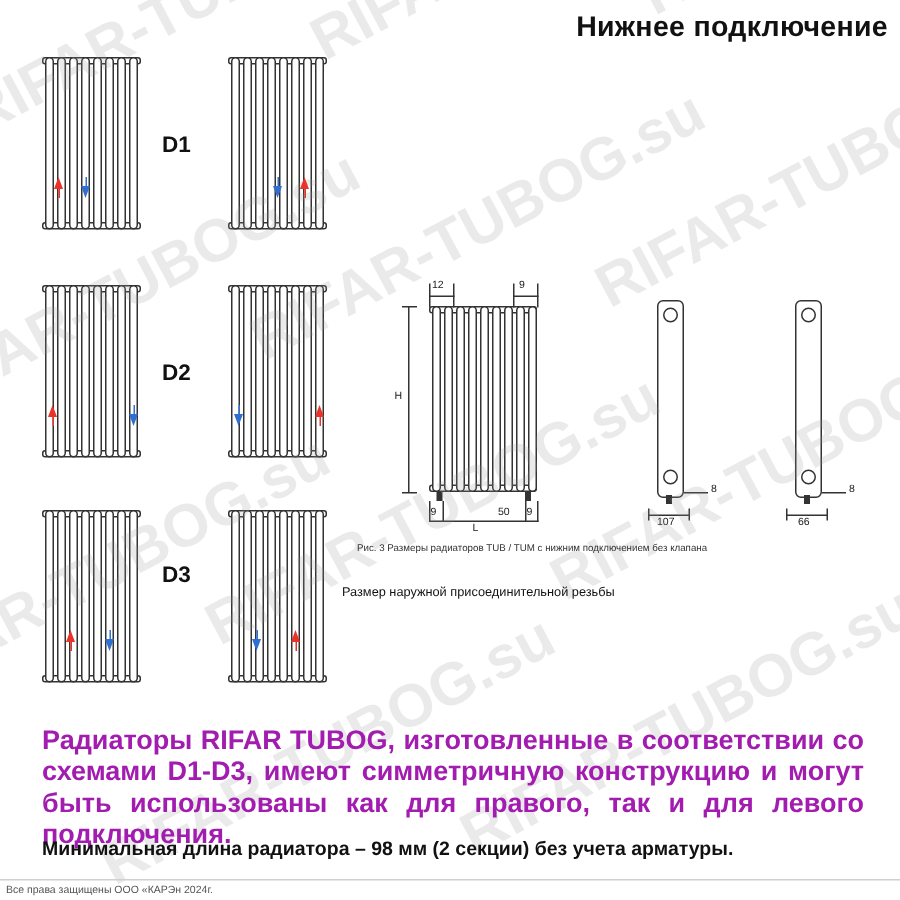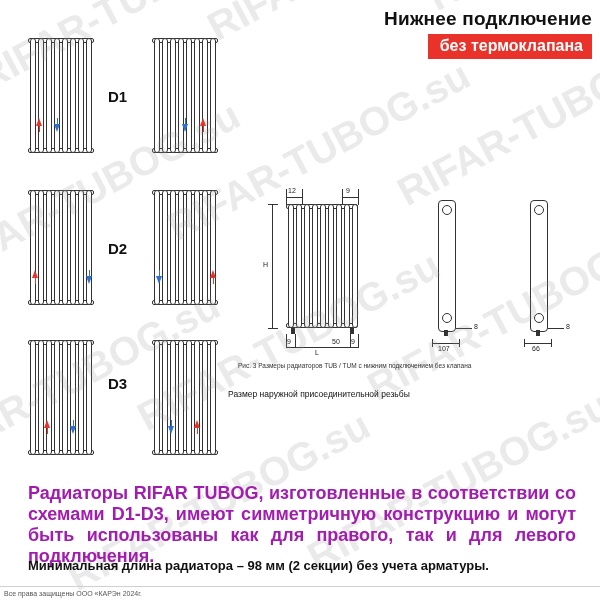--- a/index.html
+++ b/index.html
@@ -174,23 +174,20 @@
   <div class="wm-text" style="left:390px; top:175px; transform:rotate(-28deg);">RIFAR-TUBOG.su</div>
   <div class="wm-text" style="left:-90px; top:440px; transform:rotate(-28deg);">RIFAR-TUBOG.su</div>
   <div class="wm-text" style="left:130px; top:400px; transform:rotate(-28deg);">RIFAR-TUBOG.su</div>
   <div class="wm-text" style="left:360px; top:370px; transform:rotate(-28deg);">RIFAR-TUBOG.su</div>
   <div class="wm-text" style="left:60px; top:560px; transform:rotate(-28deg);">RIFAR-TUBOG.su</div>
   <div class="wm-text" style="left:300px; top:540px; transform:rotate(-28deg);">RIFAR-TUBOG.su</div>
 </div>
 
 <div class="header">
   <div class="line1">Нижнее подключение</div>
-  <div style="padding-right:8px;">
-    <span class="line2">без термоклапана</span>
-  </div>
 </div>
 
 <div class="rad" style="left:28px; top:38px; width:66px; height:118px;">
   <div class="hdrbar" style="top:0; width:66px;"></div>
   <div class="hdrbar" style="top:110px; width:66px;"></div>
   <div class="sect" style="left:2px; height:115px;"></div>
   <div class="sect" style="left:10px; height:115px;"></div>
   <div class="sect" style="left:18px; height:115px;"></div>
   <div class="sect" style="left:26px; height:115px;"></div>
   <div class="sect" style="left:34px; height:115px;"></div>

